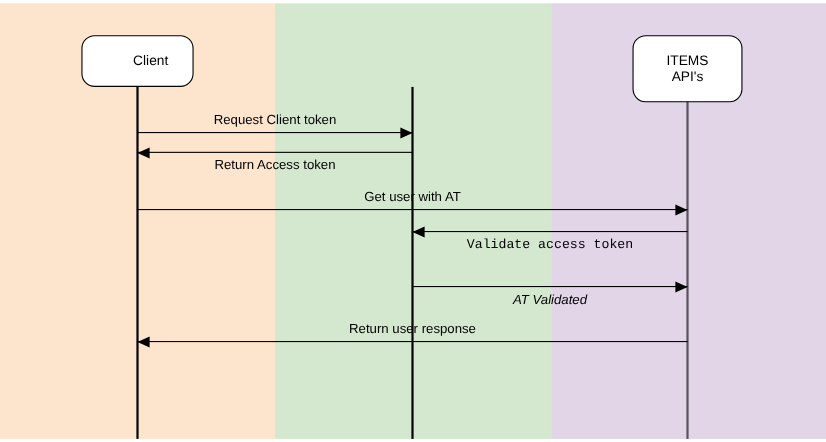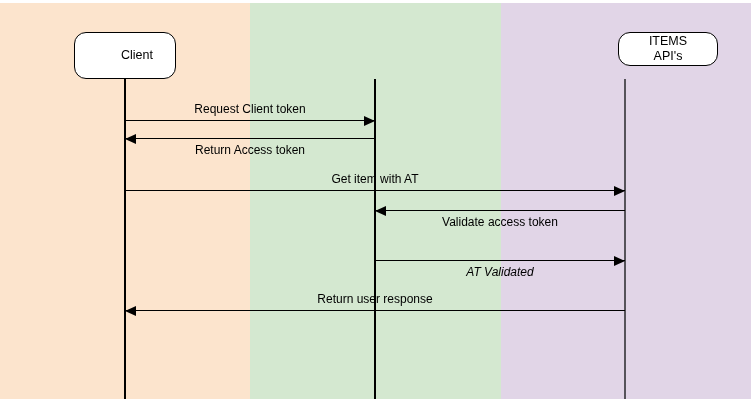--- a/index.html
+++ b/index.html
@@ -93,45 +93,45 @@
   <div class="band" id="band-oauth" style="left: 250px; width: 251px; background: rgb(212, 232, 208);"></div>
   <div class="band" id="band-items" style="left: 501px; width: 250px; background: rgb(225, 213, 231);"></div>
 
   <div class="lifeline" id="lifeline-client" style="left: 124px; top: 79px; height: 320px; background: rgb(0, 0, 0);"></div>
   <div class="lifeline" id="lifeline-oauth" style="left: 374px; top: 79px; height: 320px; background: rgb(0, 0, 0);"></div>
   <div class="lifeline lifeline-gray" id="lifeline-items" style="left: 624px; top: 79px; height: 320px; background: rgb(86, 83, 90);"></div>
 
   <div class="participant" id="participant-client" style="left: 74px; top: 32px; width: 102px; height: 47px; padding-left: 24px;">
     <span>Client</span>
   </div>
-  <div class="participant" id="participant-items" style="left: 575px; top: 32px; width: 100px; height: 34px; margin-left: 43px;">
+  <div class="participant" id="participant-items" style="left: 575px; top: 32px; width: 100px; height: 61px;">
     <span>ITEMS
 API's</span>
   </div>
 
   <div id="messages-layer">
       <div class="msg" style="left: 125px; top: 120px; width: 250px; height: 0px;">
         <div class="msg-line" style="width: 250px;"></div>
         <div class="arrowhead right" style="left: 239px;"></div>
         <div class="msg-label label-above" style="left: 125px;">Request Client token</div>
       </div>
       <div class="msg" style="left: 125px; top: 138px; width: 250px; height: 0px;">
         <div class="msg-line" style="width: 250px;"></div>
         <div class="arrowhead left" style="left: 0px;"></div>
         <div class="msg-label label-below" style="left: 125px;">Return Access token</div>
       </div>
       <div class="msg" style="left: 125px; top: 190px; width: 500px; height: 0px;">
         <div class="msg-line" style="width: 500px;"></div>
         <div class="arrowhead right" style="left: 489px;"></div>
-        <div class="msg-label label-above" style="left: 250px;">Get item with AT</div>
+        <div class="msg-label label-above" style="left: 250px;">Get user with AT</div>
       </div>
       <div class="msg" style="left: 375px; top: 210px; width: 250px; height: 0px;">
         <div class="msg-line" style="width: 250px;"></div>
         <div class="arrowhead left" style="left: 0px;"></div>
-        <div class="msg-label label-below" style="left: 125px;">Validate access token</div>
+        <div class="msg-label label-below" style="left: 125px; font-family: Liberation Mono, monospace;">Validate access token</div>
       </div>
       <div class="msg" style="left: 375px; top: 260px; width: 250px; height: 0px;">
         <div class="msg-line" style="width: 250px;"></div>
         <div class="arrowhead right" style="left: 239px;"></div>
         <div class="msg-label label-below" style="left: 125px; font-style: italic;">AT Validated</div>
       </div>
       <div class="msg" style="left: 125px; top: 310px; width: 500px; height: 0px;">
         <div class="msg-line" style="width: 500px;"></div>
         <div class="arrowhead left" style="left: 0px;"></div>
         <div class="msg-label label-above" style="left: 250px;">Return user response</div>

